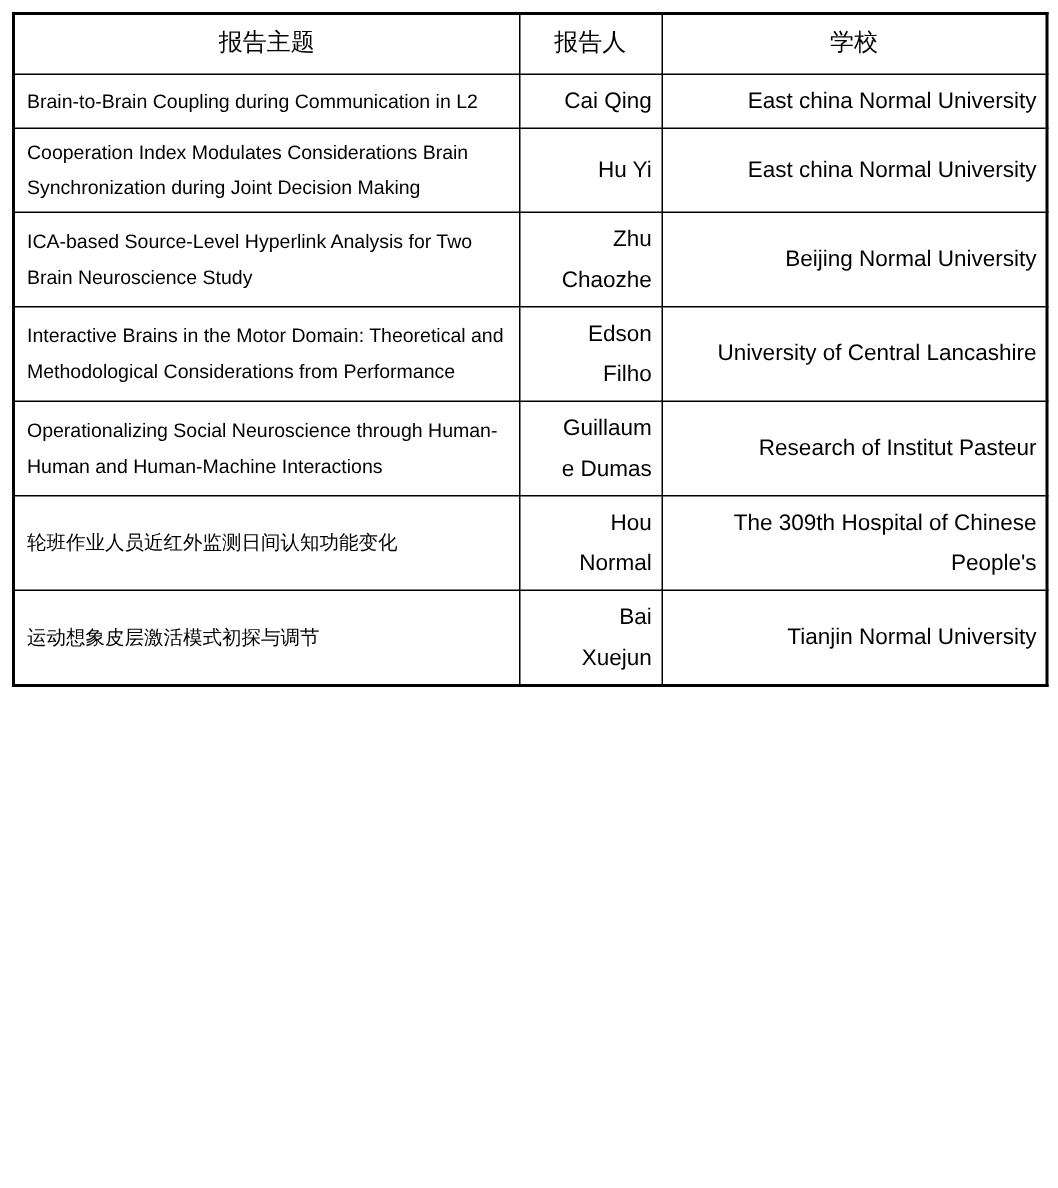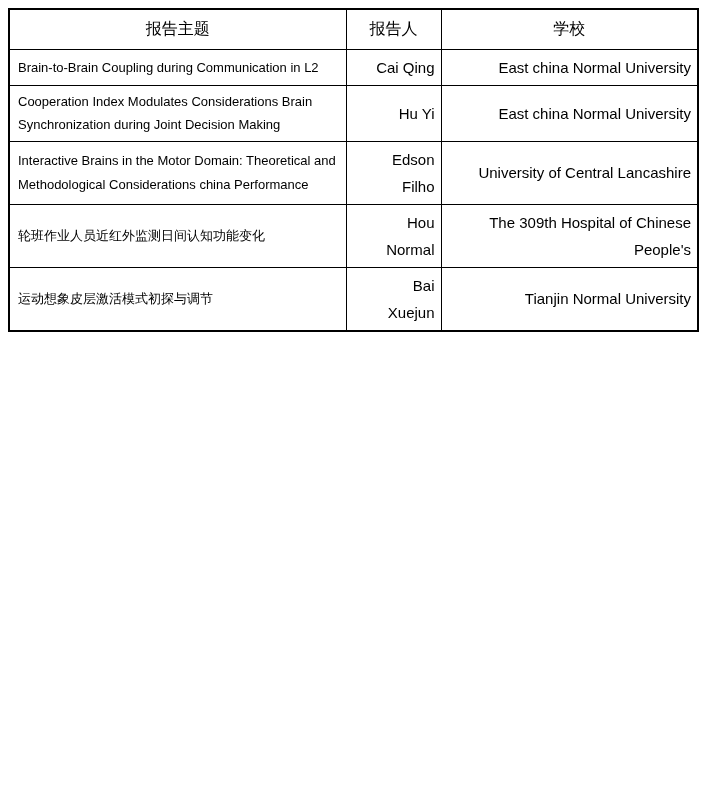--- a/index.html
+++ b/index.html
@@ -67,23 +67,33 @@
     <td class="topic-cell">Brain-to-Brain Coupling during Communication in L2</td>
     <td class="speaker-cell">Cai Qing</td>
     <td class="school-cell">East china Normal University</td>
   </tr>
       <tr>
     <td class="topic-cell">Cooperation Index Modulates Considerations Brain Synchronization during Joint Decision Making</td>
     <td class="speaker-cell">Hu Yi</td>
     <td class="school-cell">East china Normal University</td>
   </tr>
       <tr>
-    <td class="topic-cell">Interactive Brains in the Motor Domain: Theoretical and Methodological Considerations china Performance</td>
+    <td class="topic-cell">ICA-based Source-Level Hyperlink Analysis for Two Brain Neuroscience Study</td>
+    <td class="speaker-cell">Zhu Chaozhe</td>
+    <td class="school-cell">Beijing Normal University</td>
+  </tr>
+      <tr>
+    <td class="topic-cell">Interactive Brains in the Motor Domain: Theoretical and Methodological Considerations from Performance</td>
     <td class="speaker-cell">Edson Filho</td>
     <td class="school-cell">University of Central Lancashire</td>
+  </tr>
+      <tr>
+    <td class="topic-cell">Operationalizing Social Neuroscience through Human-Human and Human-Machine Interactions</td>
+    <td class="speaker-cell">Guillaume Dumas</td>
+    <td class="school-cell">Research of Institut Pasteur</td>
   </tr>
       <tr>
     <td class="topic-cell">轮班作业人员近红外监测日间认知功能变化</td>
     <td class="speaker-cell">Hou Normal</td>
     <td class="school-cell">The 309th Hospital of Chinese People's</td>
   </tr>
       <tr>
     <td class="topic-cell">运动想象皮层激活模式初探与调节</td>
     <td class="speaker-cell">Bai Xuejun</td>
     <td class="school-cell">Tianjin Normal University</td>

